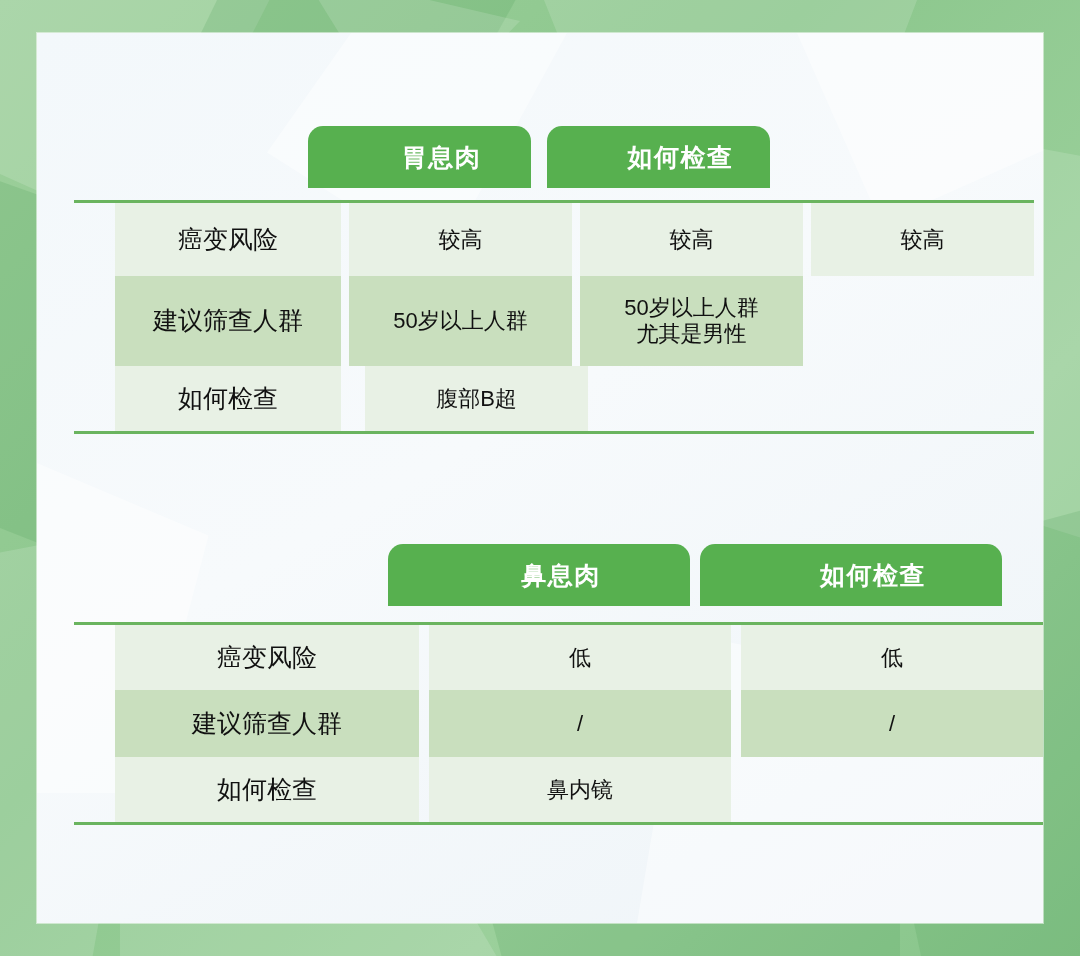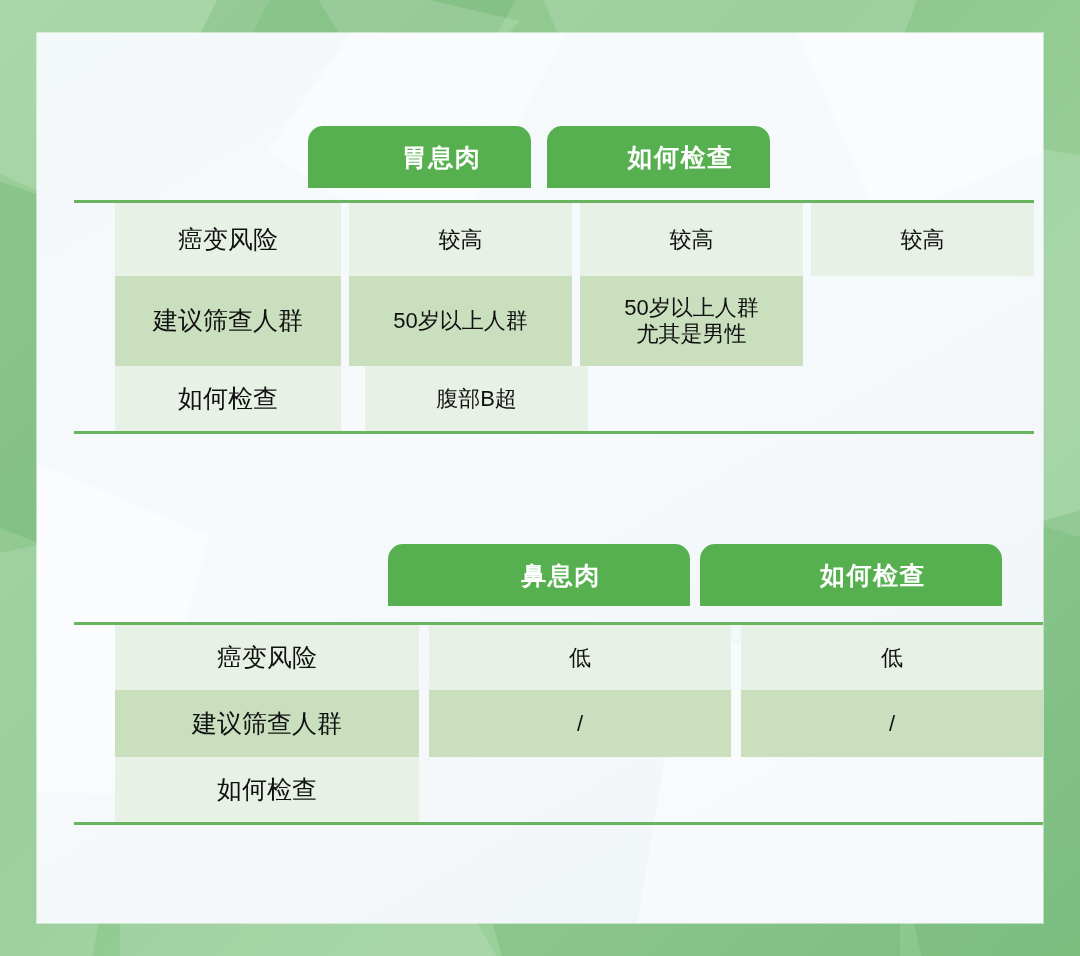--- a/index.html
+++ b/index.html
@@ -240,17 +240,18 @@
       <div class="cell label c-label">建议筛查人群</div>
       <div class="gap c-gap"></div>
       <div class="cell c-data">/</div>
       <div class="gap c-gap"></div>
       <div class="cell c-data">/</div>
     </div>
 
     <div class="trow band-a r-h3">
       <div class="cell label c-label">如何检查</div>
       <div class="gap c-gap"></div>
+      <div class="cell c-data">鼻内镜</div>
       <div class="gap c-gap"></div>
     </div>
 
   </div>
 </div>
 
 </body></html>

